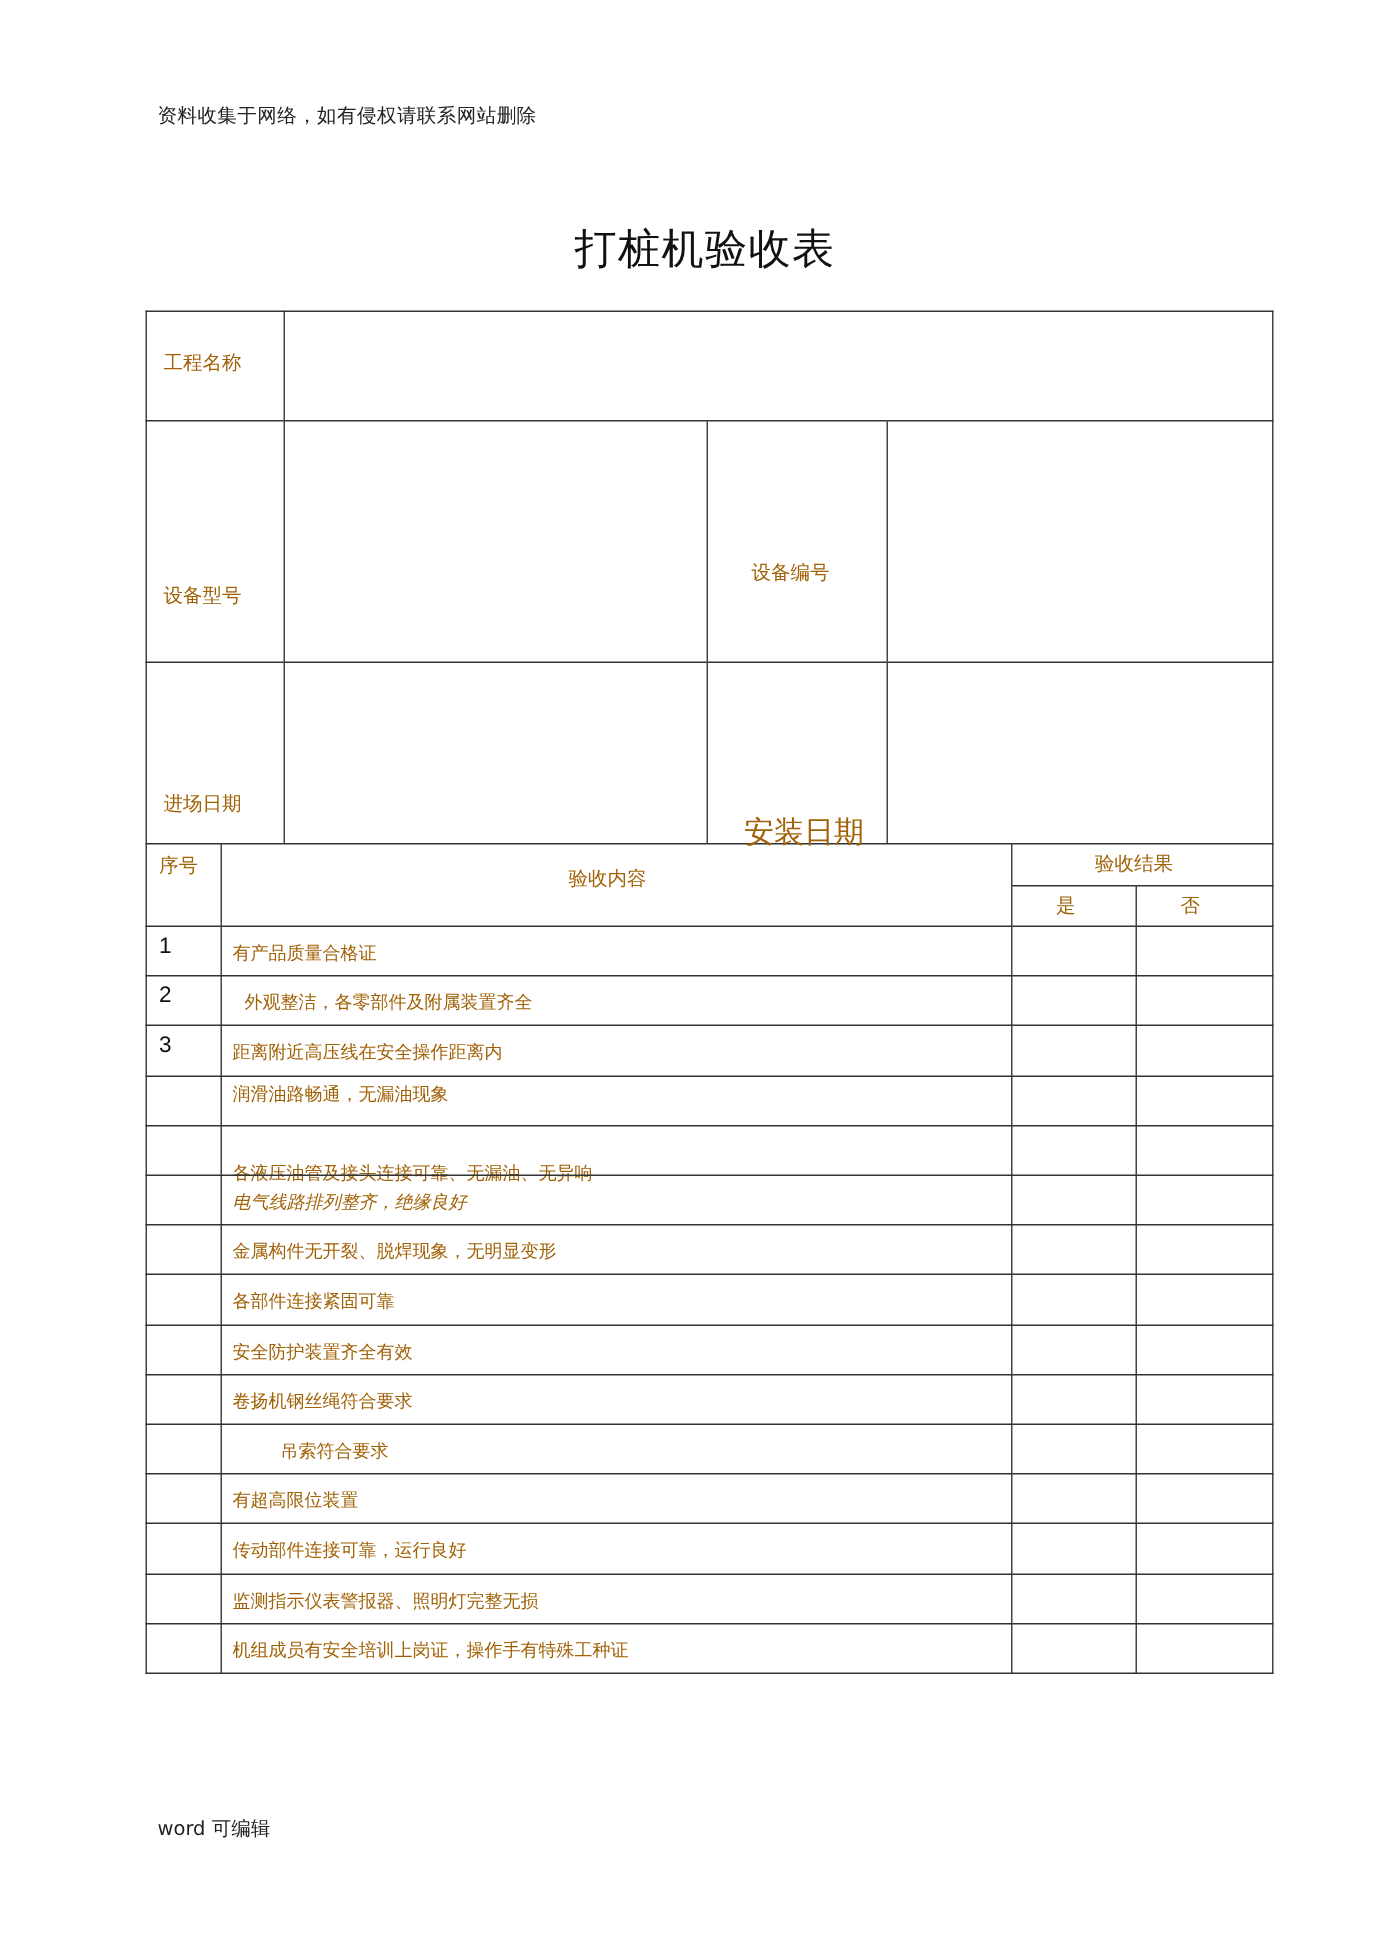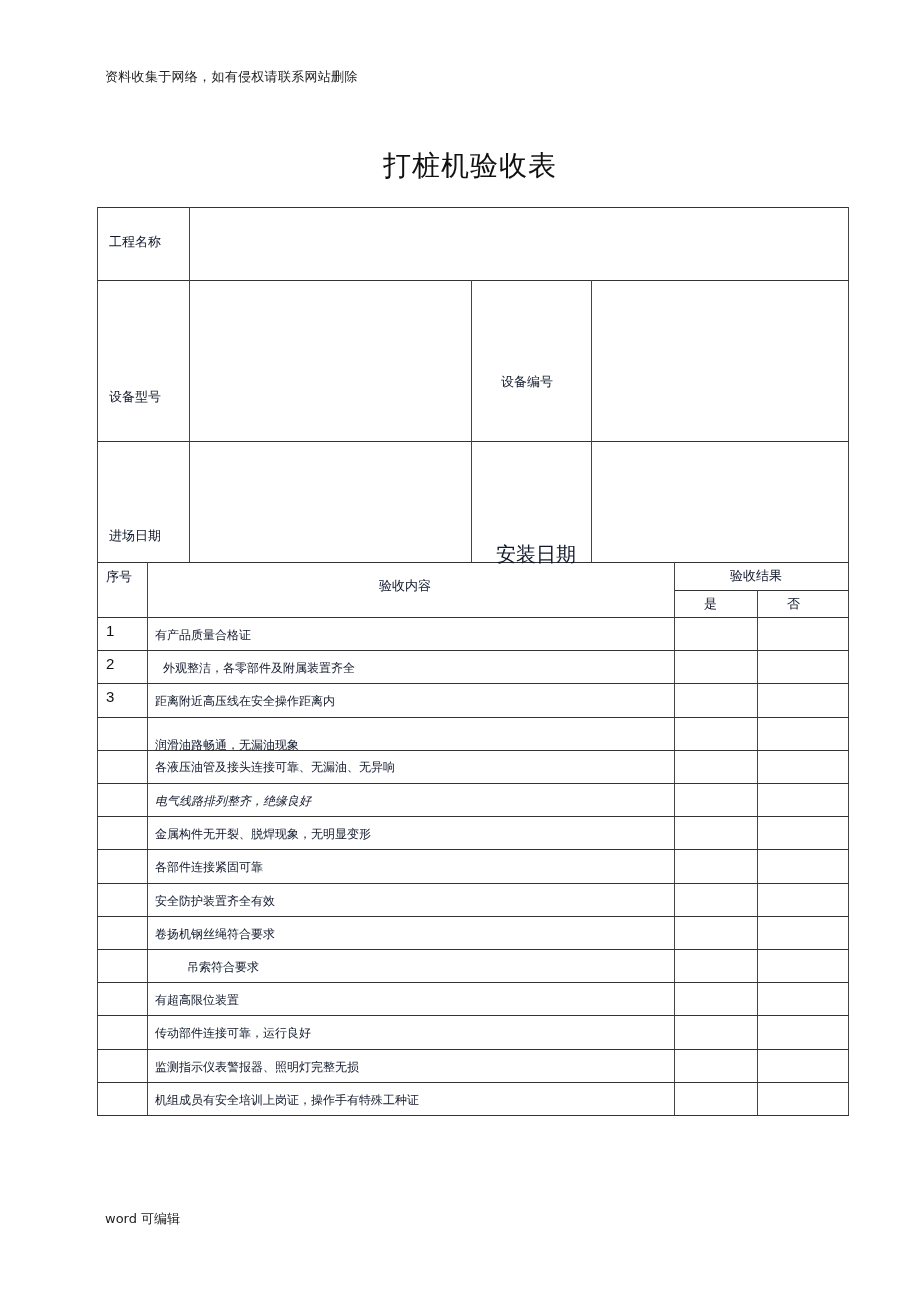--- a/index.html
+++ b/index.html
@@ -5,21 +5,21 @@
     html, body { margin: 0; padding: 0; background: #ffffff; }
     body { width: 920px; height: 1303px; position: relative; overflow: hidden;
            font-family: "DejaVu Serif", "Liberation Serif", serif; color: #1a1a1a; }
     .header-note { position: absolute; left: 105px; top: 68px; font-size: 13px; color: #222; letter-spacing: 0.3px; }
     .doc-title { position: absolute; left: 0; width: 940px; top: 147px; text-align: center; font-size: 28px; color: #111; letter-spacing: 1px; }
     .footer-note { position: absolute; left: 105px; top: 1210px; font-size: 13px; color: #222; font-family: "DejaVu Sans", "Liberation Sans", sans-serif; }
 
     .sheet { position: absolute; left: 97px; top: 207px; width: 751px; height: 909px; }
     .hl { position: absolute; left: 0; width: 752px; height: 1px; background: #333; }
     .vl { position: absolute; width: 1px; background: #444; }
-    .cell-text { position: absolute; font-size: 13px; color: #0f172a; white-space: nowrap; }
+    .cell-text { position: absolute; font-size: 13px; color: #a16207; white-space: nowrap; }
     .num { font-family: "Liberation Sans", "DejaVu Sans", sans-serif; font-size: 15px; color: #111; }
     .item-text { font-size: 12px; }
     .field { position: absolute; }
   </style>
 </head>
 <body>
 
 <div class="header-note">资料收集于网络，如有侵权请联系网站删除</div>
 <div class="doc-title">打桩机验收表</div>
 
@@ -77,30 +77,30 @@
         <div class="field" style="left: 661px; top: 1px; width: 90px; height: 32px;"></div>
       </div>
       <div class="hl" style="top: 476px;"></div>
       <div style="position: absolute; left: 0px; top: 476px; width: 751px; height: 33px;">
         <div class="cell-text num" style="left: 9px; top: 5px;">3</div>
         <div class="cell-text item-text" style="left: 58px; top: 10px;">距离附近高压线在安全操作距离内</div>
         <div class="field" style="left: 578px; top: 1px; width: 82px; height: 32px;"></div>
         <div class="field" style="left: 661px; top: 1px; width: 90px; height: 32px;"></div>
       </div>
       <div class="hl" style="top: 510px;"></div>
-      <div style="position: absolute; left: 0px; top: 520px; width: 751px; height: 33px;">
+      <div style="position: absolute; left: 0px; top: 504px; width: 751px; height: 33px;">
         <div class="cell-text num" style="left: 9px; top: 5px;"></div>
         <div class="cell-text item-text" style="left: 58px; top: 10px;">润滑油路畅通，无漏油现象</div>
         <div class="field" style="left: 578px; top: 1px; width: 82px; height: 32px;"></div>
         <div class="field" style="left: 661px; top: 1px; width: 90px; height: 32px;"></div>
       </div>
       <div class="hl" style="top: 543px;"></div>
       <div style="position: absolute; left: 0px; top: 543px; width: 751px; height: 33px;">
         <div class="cell-text num" style="left: 9px; top: 5px;"></div>
-        <div class="cell-text item-text" style="left: 58px; top: 9px;">各液压油管及接头连接可靠、无漏油、无异响</div>
+        <div class="cell-text item-text" style="left: 58px; top: 24px;">各液压油管及接头连接可靠、无漏油、无异响</div>
         <div class="field" style="left: 578px; top: 1px; width: 82px; height: 32px;"></div>
         <div class="field" style="left: 661px; top: 1px; width: 90px; height: 32px;"></div>
       </div>
       <div class="hl" style="top: 576px;"></div>
       <div style="position: absolute; left: 0px; top: 576px; width: 751px; height: 33px;">
         <div class="cell-text num" style="left: 9px; top: 5px;"></div>
         <div class="cell-text item-text" style="left: 58px; top: 10px; font-style: italic;">电气线路排列整齐，绝缘良好</div>
         <div class="field" style="left: 578px; top: 1px; width: 82px; height: 32px;"></div>
         <div class="field" style="left: 661px; top: 1px; width: 90px; height: 32px;"></div>
       </div>

